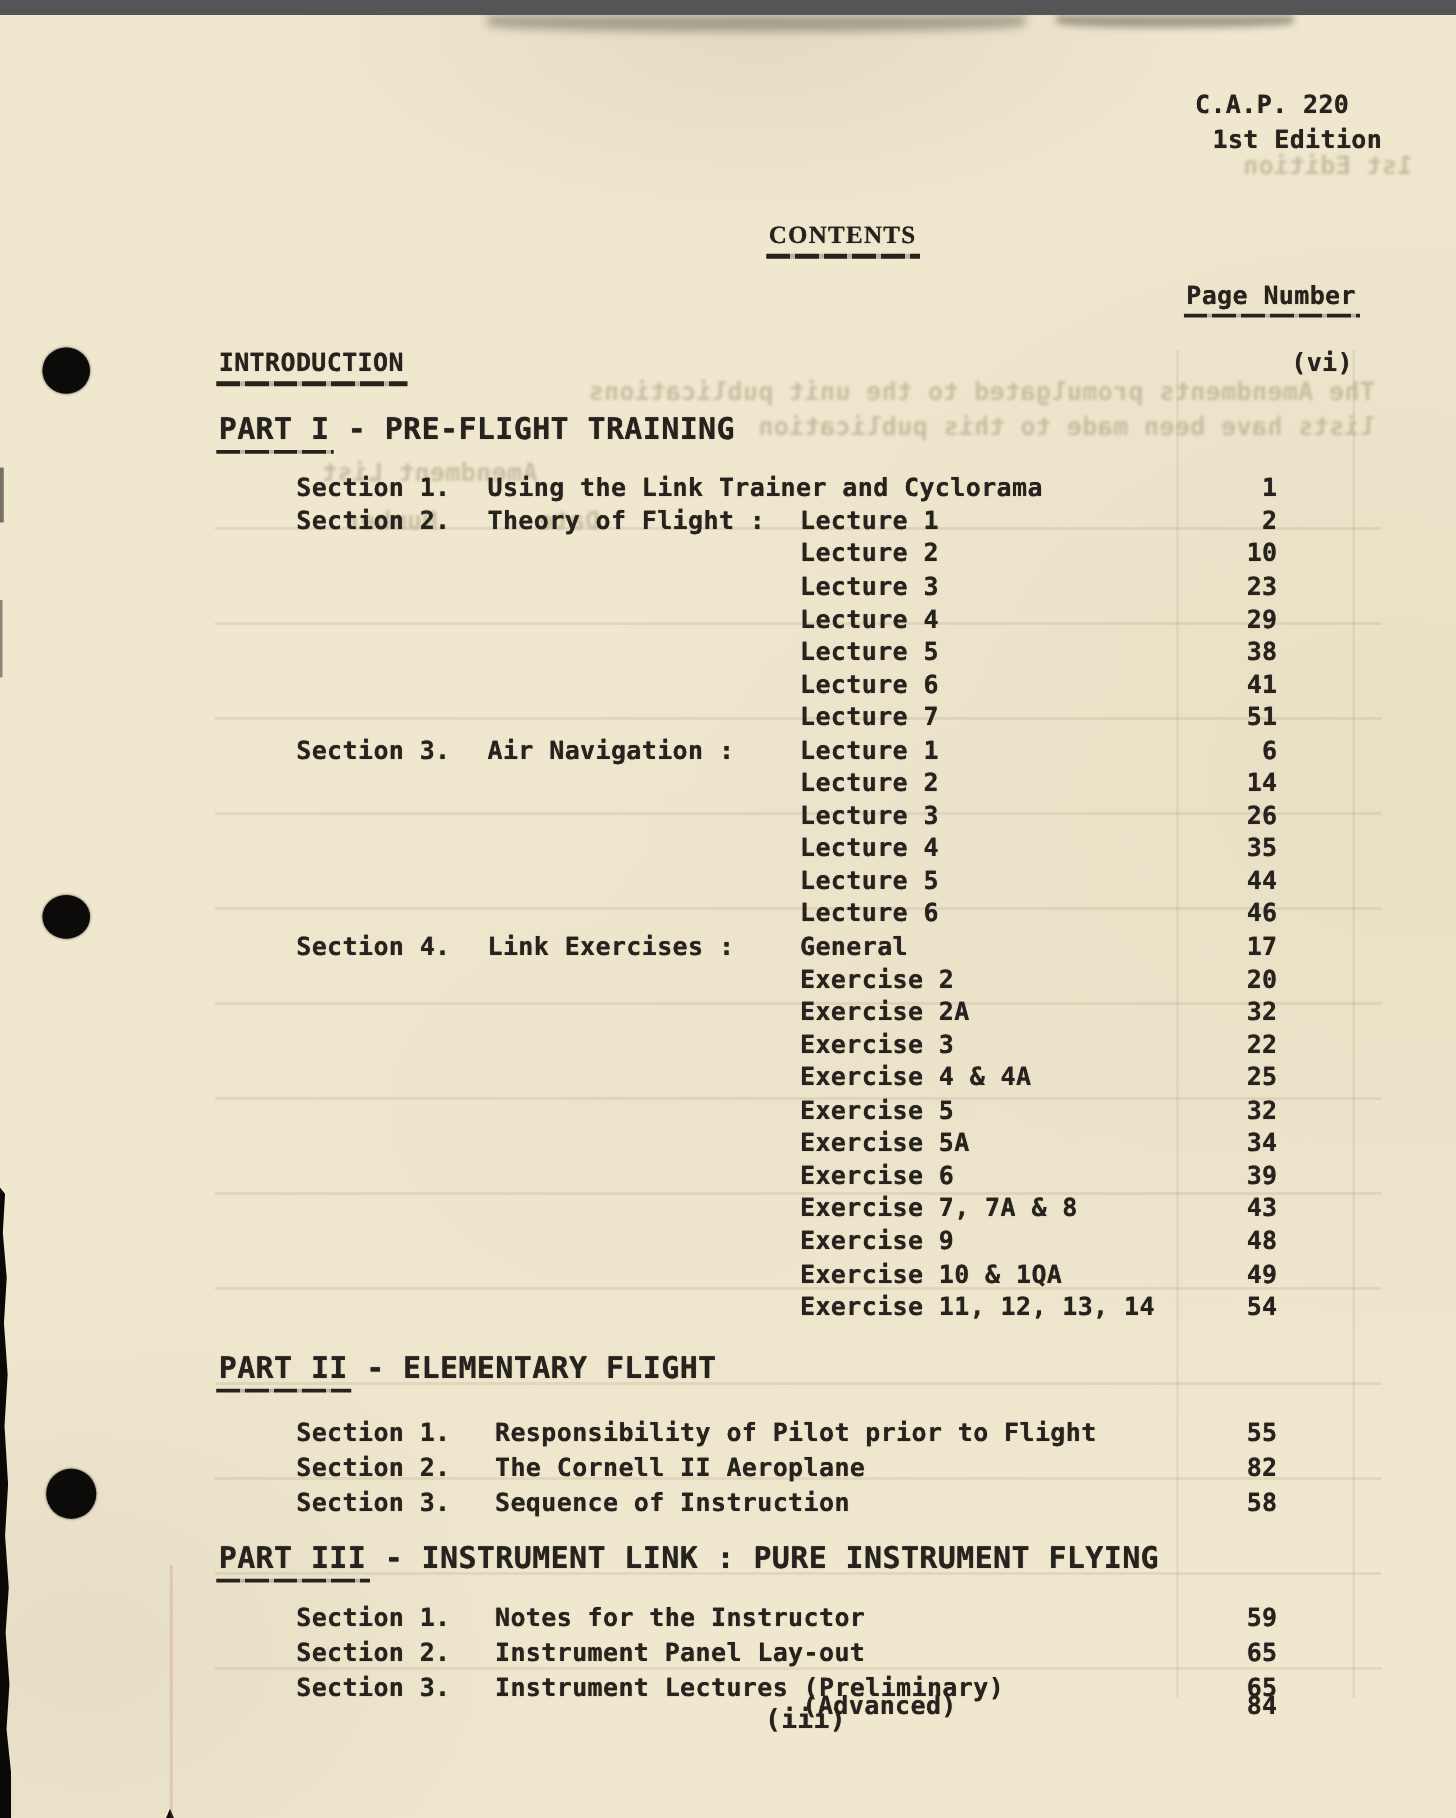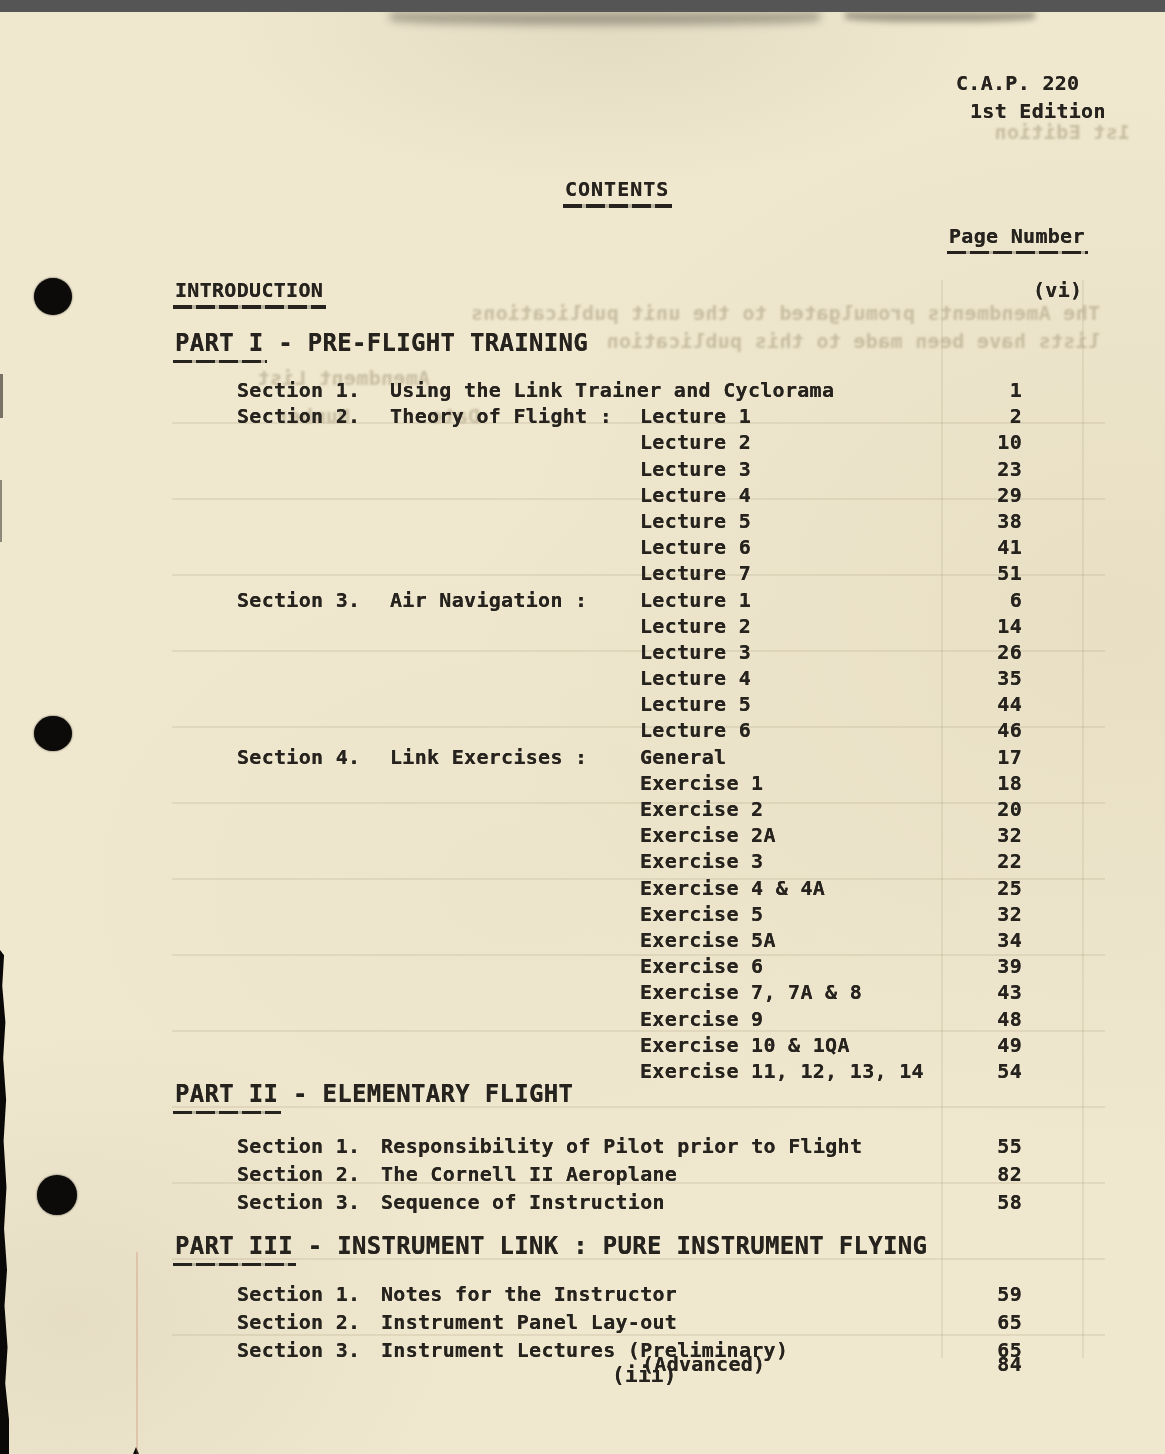--- a/index.html
+++ b/index.html
@@ -29,21 +29,21 @@
   
   .u{position:relative;display:inline-block;}
   .u::after{
     content:"";position:absolute;left:-2px;right:-3px;bottom:-6px;height:3px;
     background:repeating-linear-gradient(90deg,#26231e 0 19px,rgba(38,35,30,0.25) 19px 23px);
   }
   .u.heavy::after{height:4px;bottom:-7px;}
   
   .doc-ref{left:956px;top:59px;}
   .edition{left:970px;top:87px;}
-  .contents-title{left:565px;top:165px;letter-spacing:1px;}
+  .contents-title{left:615px;top:165px;letter-spacing:1px;font-family:Liberation Serif, serif;}
   .page-col{left:949px;top:212px;}
   .intro-label{left:175px;top:266px;}
   .intro-page{left:1033px;top:266px;}
   .footer-id{left:612px;top:1351px;font-size:21px;}
   
   .part{position:absolute;inset:0;z-index:2;pointer-events:none;}
   .part-heading{position:absolute;font-size:24px;letter-spacing:0.3px;white-space:nowrap;margin:0;
     text-shadow:0 0 0.6px rgba(38,35,30,0.85);}
   .part1 .part-heading{left:175px;top:317px;}
   .part2 .part-heading{left:175px;top:1068px;}
@@ -53,21 +53,21 @@
   .part1 .rows{top:366px;--rh:26.2px;}
   .part2 .rows{top:1122px;--rh:28px;}
   .part3 .rows{top:1270px;--rh:28px;}
   .row{position:relative;height:var(--rh);}
   .row span{
     position:absolute;top:0;font-size:20px;letter-spacing:0.3px;white-space:nowrap;
     text-shadow:0 0 0.6px rgba(38,35,30,0.85);
   }
   .c-label{left:0;}
   .c-desc{left:153px;}
-  .part2 .c-desc,.part3 .c-desc{left:144px;text-align:right;}
+  .part2 .c-desc,.part3 .c-desc{left:159px;text-align:right;}
   .c-sub{left:403px;}
   .part3 .c-sub{left:405px;}
   .c-page{right:0;width:90px;text-align:right;}
   .part3 .rows div:nth-of-type(4){margin-top:-14px;}
   
   .bleed{position:absolute;inset:0;z-index:1;}
   .ghost-grid-h{
     position:absolute;left:172px;top:336px;width:933px;height:1010px;
     background:repeating-linear-gradient(180deg,transparent 0 74px,rgba(150,138,105,0.16) 74px 76px);
   }
@@ -245,26 +245,20 @@
           <span class="c-page">46</span>
         </div>
 
         <div class="row">
           <span class="c-label">Section 4.</span>
           <span class="c-desc">Link Exercises :</span>
           <span class="c-sub">General</span>
           <span class="c-page">17</span>
         </div>
 
-        <div class="row">
-          <span class="c-label"></span>
-          <span class="c-desc"></span>
-          <span class="c-sub">Exercise 1</span>
-          <span class="c-page">18</span>
-        </div>
 
         <div class="row">
           <span class="c-label"></span>
           <span class="c-desc"></span>
           <span class="c-sub">Exercise 2</span>
           <span class="c-page">20</span>
         </div>
 
         <div class="row">
           <span class="c-label"></span>

